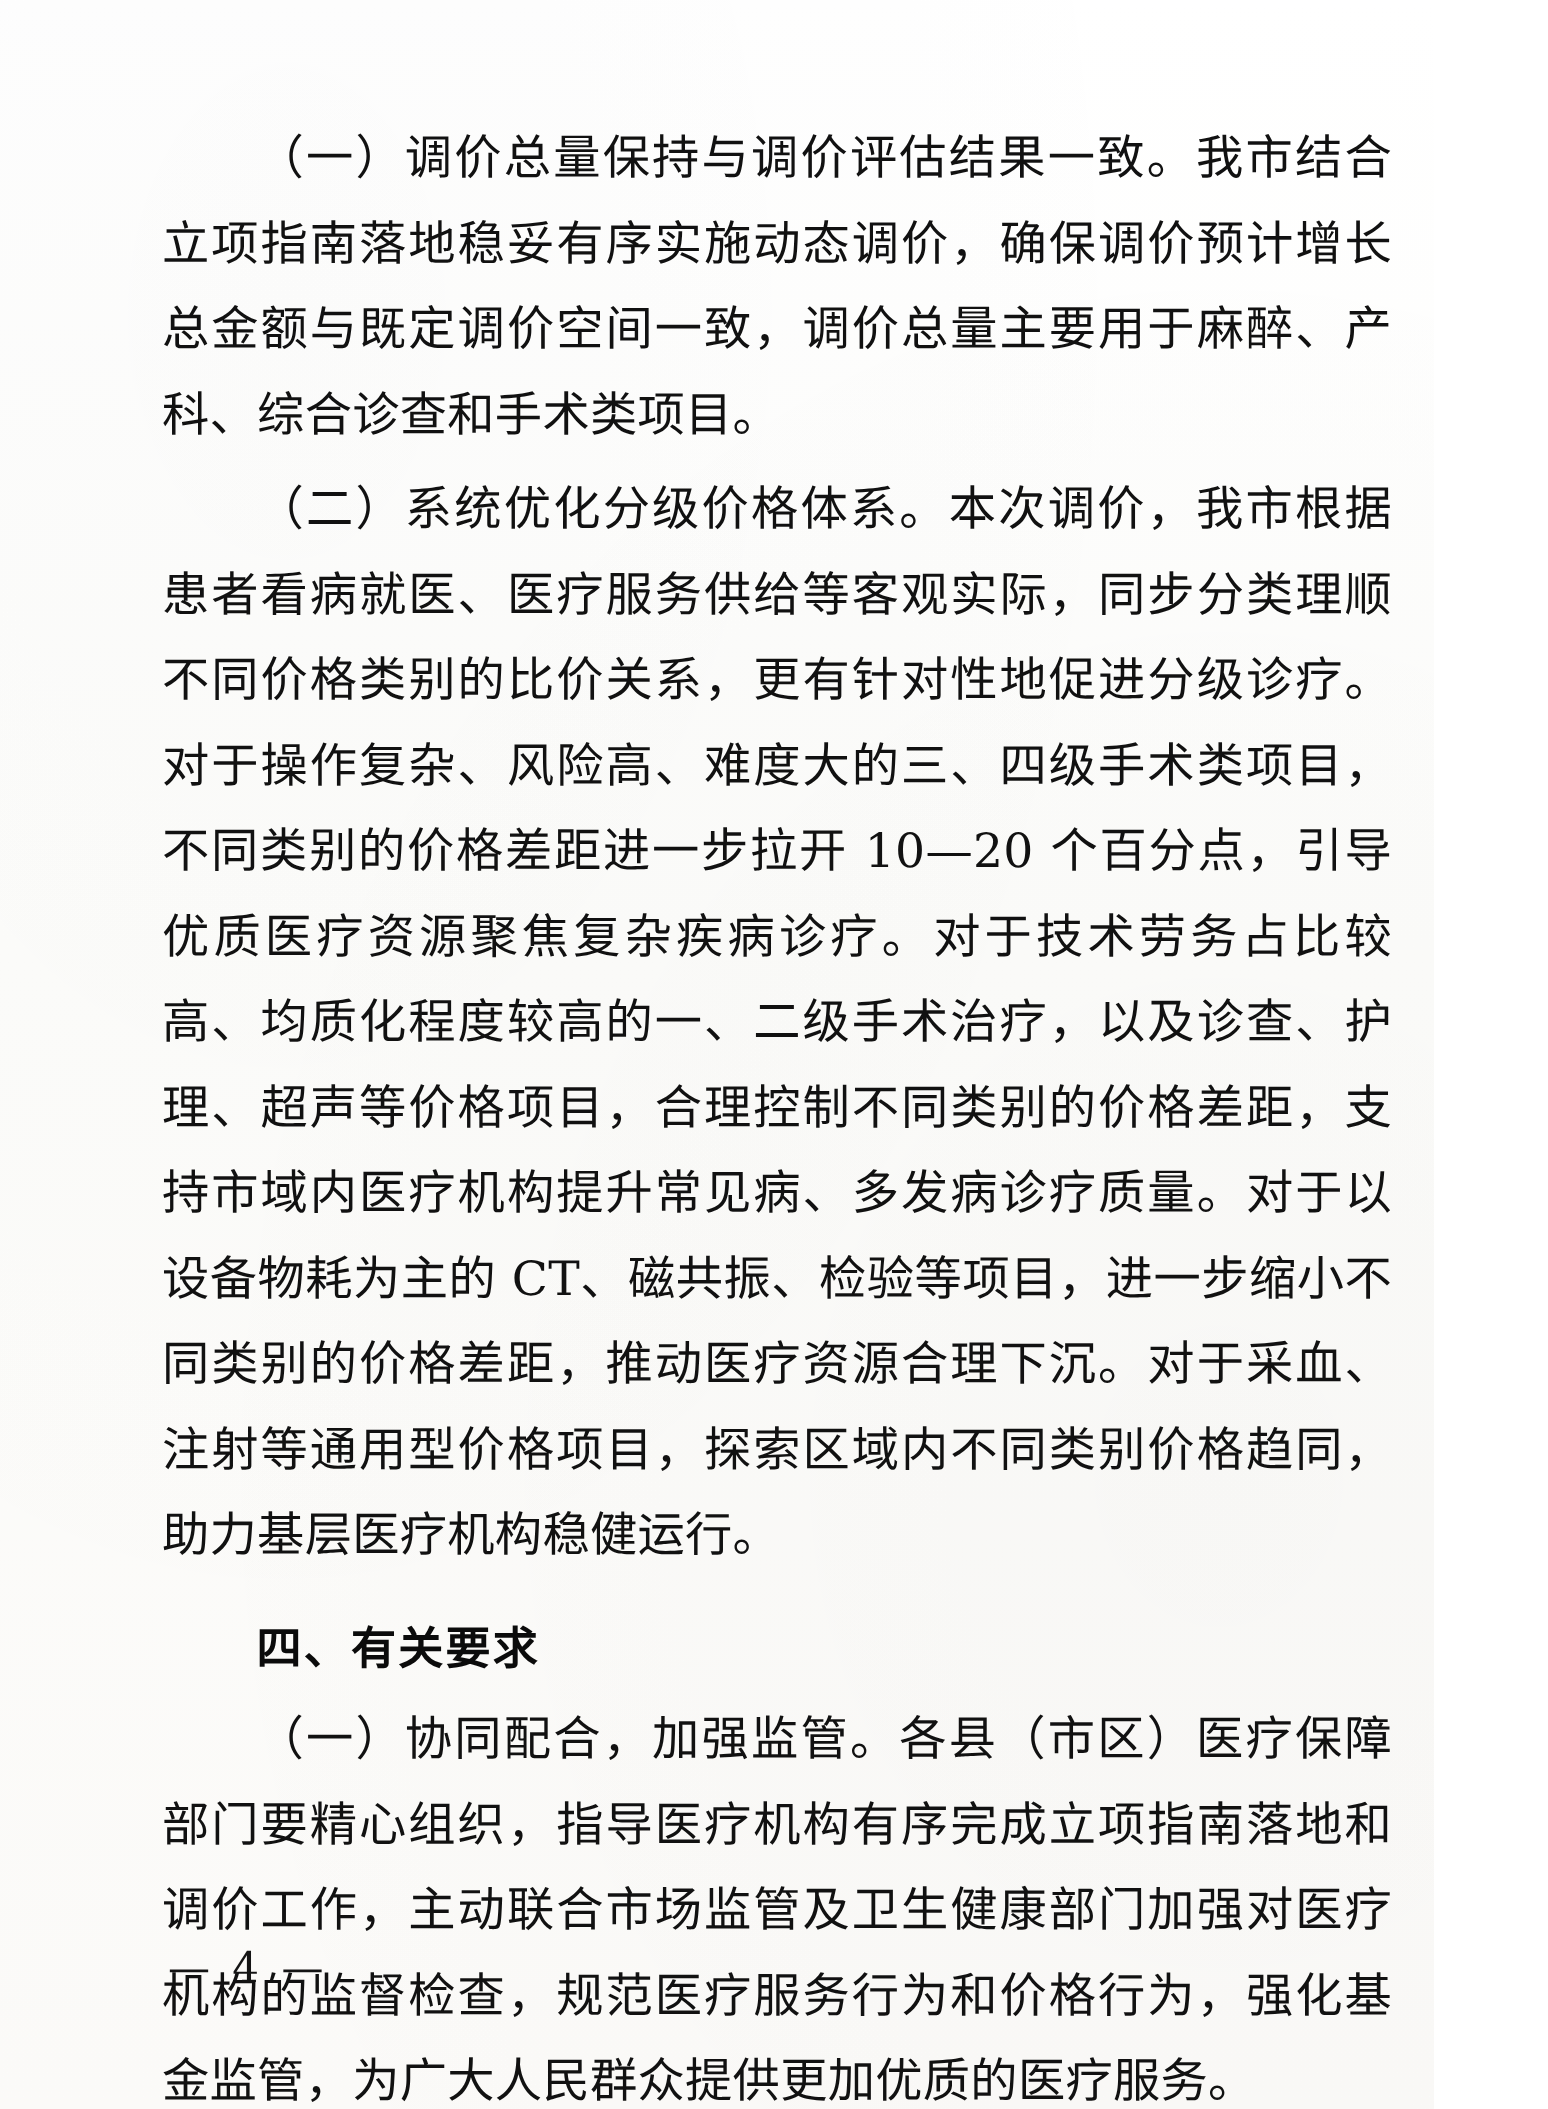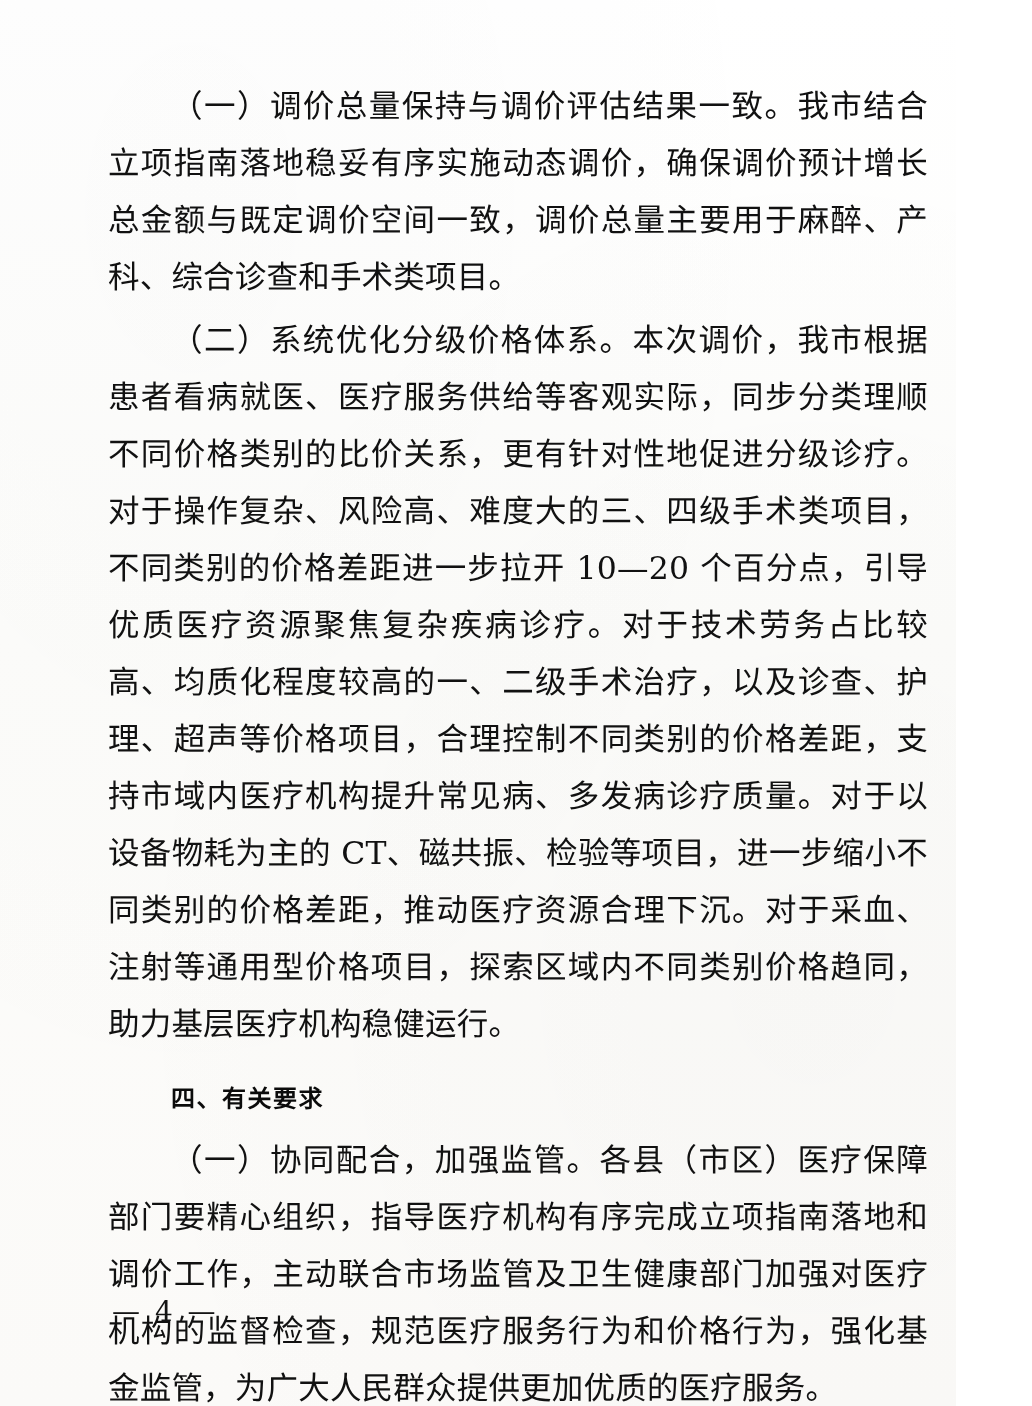--- a/index.html
+++ b/index.html
@@ -40,21 +40,21 @@
     line-height: 57px;
     letter-spacing: 0.2px;
     color: #111111;
     text-align: justify;
     text-justify: inter-ideograph;
     text-indent: 63px;
     font-family: "DejaVu Serif", "Liberation Serif", serif;
   }
   p.heading {
     margin: 18px 0 4px 0;
-    font-size: 24px;
+    font-size: 30px;
     line-height: 57px;
     color: #0b0b0b;
     font-weight: bold;
     text-indent: 63px;
     letter-spacing: 1.5px;
     font-family: "DejaVu Sans", "Liberation Sans", sans-serif;
   }
   .page-number {
     position: absolute;
     left: 112px;

